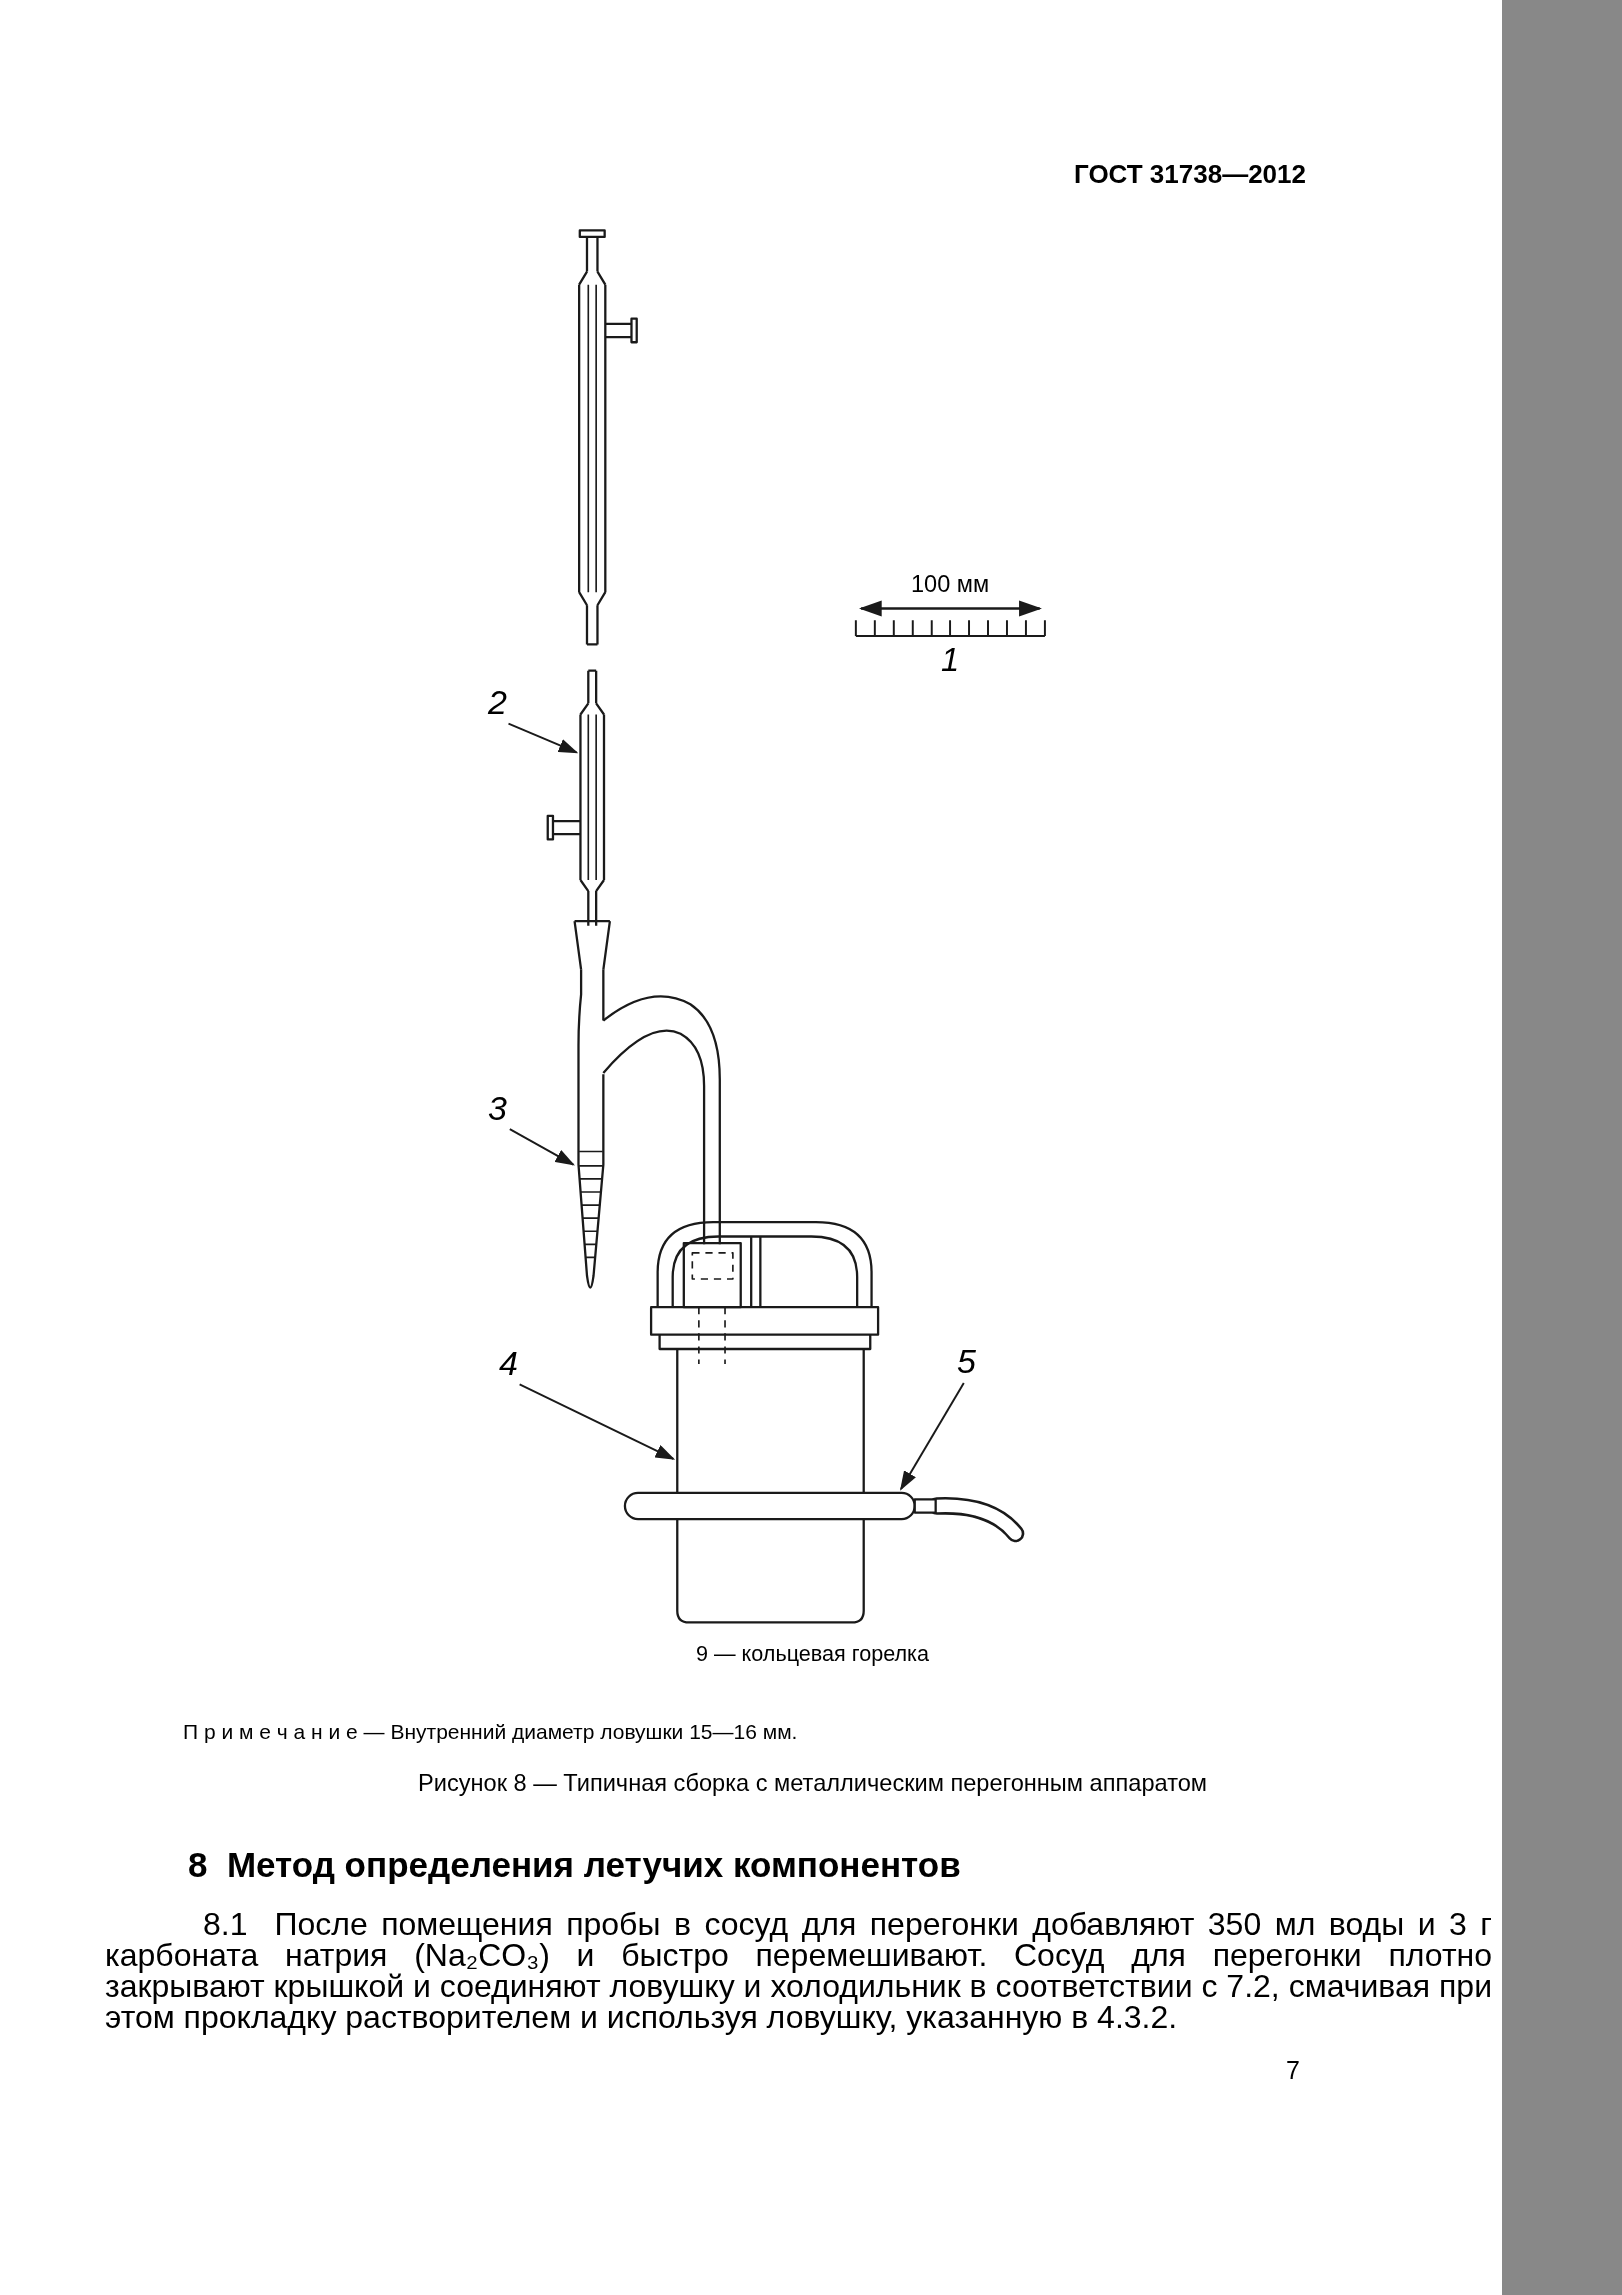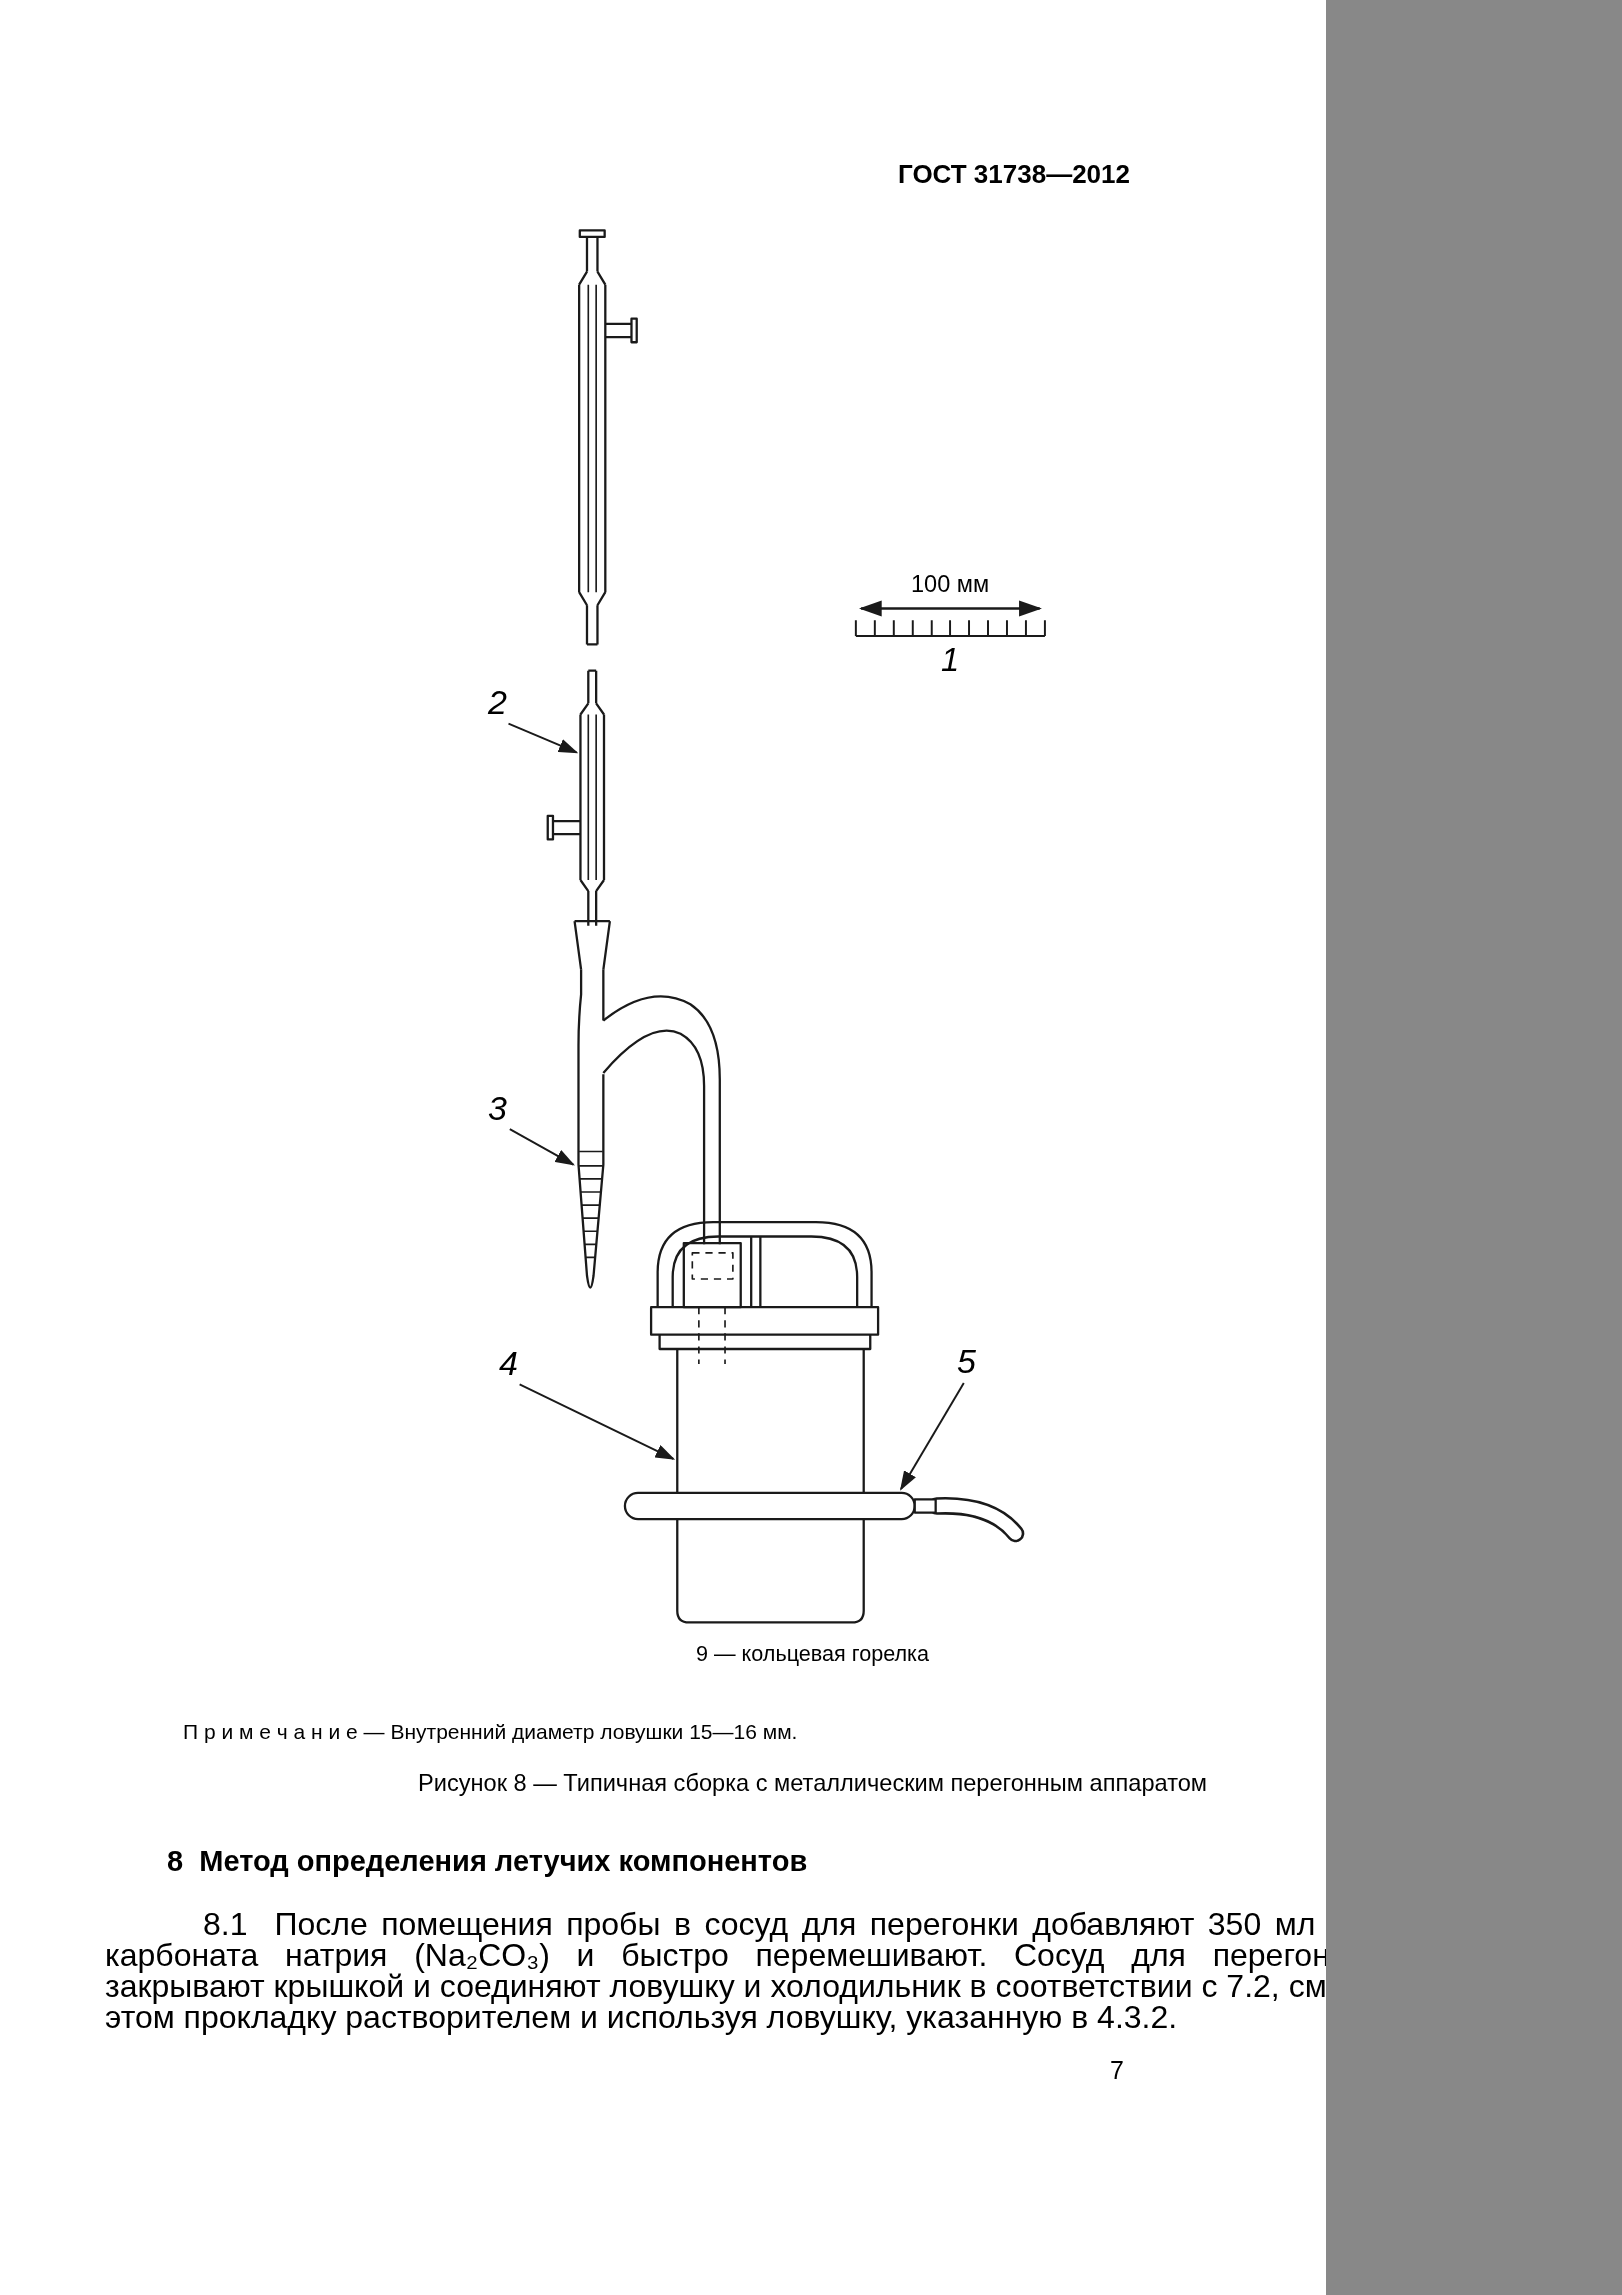--- a/index.html
+++ b/index.html
@@ -1,18 +1,18 @@
 <!DOCTYPE html>
 <html style="font-size:10.5px"><head>
 <meta charset="utf-8">
 <style>
   html,body { margin:0; padding:0; background:#888; }
   .page {
     position:relative;
-    width:1326px; height:2295px;
+    width:1502px; height:2295px;
     background:#ffffff;
     font-family:"Liberation Sans", sans-serif;
     color:#000;
     overflow:hidden;
   }
   .preserve { white-space:pre-wrap; }
   .doc-number {
     position:absolute; top:159px; right:196px;
     font-weight:bold; font-size:26px;
   }
@@ -23,22 +23,22 @@
   }
   .note {
     position:absolute; top:1720px; left:183px;
     font-size:21px;
   }
   .fig-caption {
     position:absolute; top:1770px; left:119px; width:1387px;
     text-align:center; font-size:23.6px;
   }
   .heading {
-    position:absolute; top:1845px; left:167px;
-    font-size:29px; font-weight:bold;
+    position:absolute; top:1845px; left:188px;
+    font-size:35px; font-weight:bold;
   }
   .para {
     position:absolute; top:1909px; left:105px; width:1387px;
     font-size:32px; line-height:31px;
     text-align:justify; text-indent:98px;
   }
   .page-number {
     position:absolute; top:2056px; right:202px;
     font-size:25px;
   }

